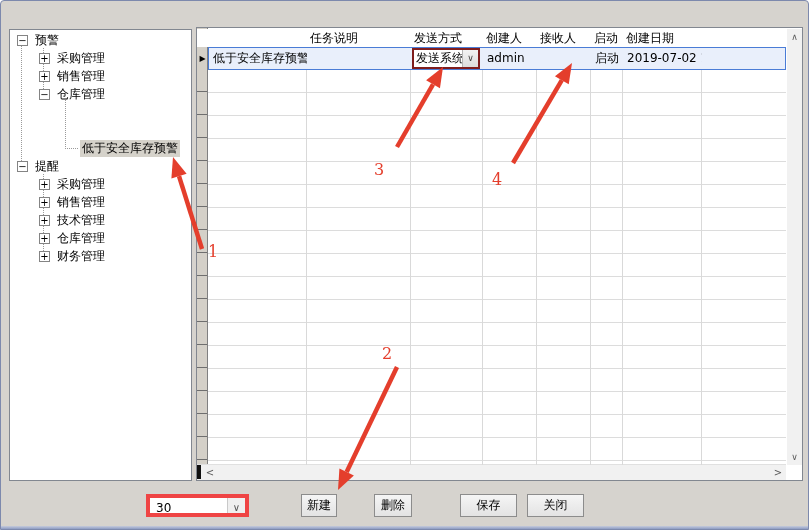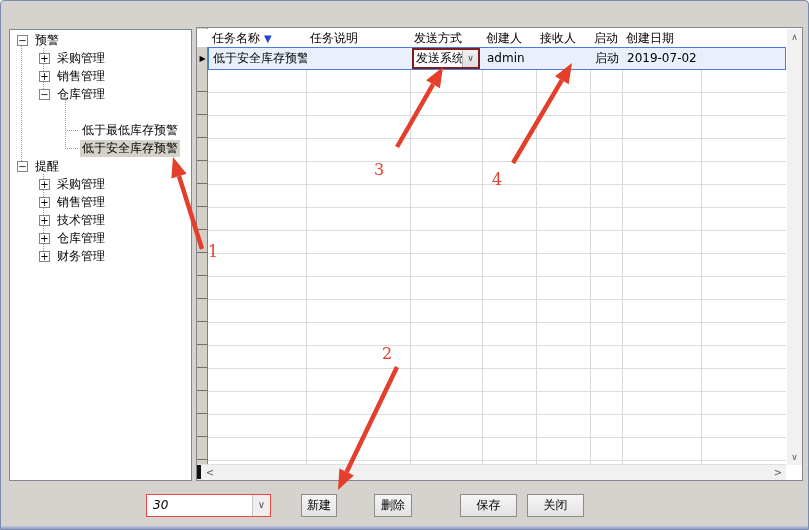--- a/index.html
+++ b/index.html
@@ -59,22 +59,22 @@
   .combo-btn{width:16px;background:linear-gradient(#f3f3f3,#dcdcdc);border-left:1px solid #b4b4b4;
        font-size:9px;line-height:16px;text-align:center;color:#444;}
   
   .vscroll{position:absolute;right:0;top:1px;width:15px;height:436px;background:#f1f1f1;}
   .sarrow{position:absolute;width:15px;height:16px;font-size:9px;line-height:16px;text-align:center;color:#5a5a5a;}
   .hscroll{position:absolute;left:0;bottom:0;height:16px;width:589px;background:#f1f1f1;border-top:1px solid #e0e0e0;}
   .hblack{position:absolute;left:0;bottom:1px;width:4px;height:14px;background:#111;}
   .harrow{position:absolute;top:0;width:16px;height:16px;font-size:10px;line-height:15px;text-align:center;color:#5a5a5a;}
   
   .footer-label{position:absolute;left:16px;top:500px;}
-  .fcombo{position:absolute;left:145px;top:493px;width:125px;height:23px;background:#fff;
-       border:1px solid #ef4444;display:flex;align-items:stretch;font-style:italic;}
+  .fcombo{position:absolute;left:145px;top:493px;width:103px;height:23px;background:#fff;
+       border:4px solid #ef4444;display:flex;align-items:stretch;}
   .fcombo .val{flex:1;line-height:21px;padding-left:6px;}
   .fcombo .drop{width:18px;background:#efefef;border-left:1px solid #c9c9c9;font-size:10px;
        line-height:20px;text-align:center;color:#555;}
   .fbtn{position:absolute;top:493px;height:23px;background:linear-gradient(#f5f5f5,#e3e3e3);
        border:1px solid #8c8c8c;font-size:12px;color:#000;text-align:center;
        font-family:"DejaVu Sans","Liberation Sans",sans-serif;padding:0;}
   .bottom-edge{position:absolute;left:0;right:0;bottom:0;height:3px;
        background:linear-gradient(#c6cbdb,#8d9cc4);}
   .anno{position:absolute;left:0;top:0;width:809px;height:530px;pointer-events:none;z-index:10;}
 </style>
@@ -98,24 +98,20 @@
         <span class="tlabel">采购管理</span>
       </div>
       <div class="trow lvl2" style="top: 38px;">
         <span class="tbox">+</span>
         <span class="tlabel">销售管理</span>
       </div>
       <div class="trow lvl2" style="top: 56px;">
         <span class="tbox">−</span>
         <span class="tlabel">仓库管理</span>
       </div>
-      <div class="trow lvl3" style="top: 92px;">
-        <span class="tstub"></span>
-        <span class="tlabel">低于最低库存预警</span>
-      </div>
       <div class="trow lvl3" style="top: 110px;">
         <span class="tstub"></span>
         <span class="tlabel tsel">低于安全库存预警</span>
       </div>
       <div class="trow lvl1" style="top: 128px;">
         <span class="tbox">−</span>
         <span class="tlabel">提醒</span>
       </div>
       <div class="trow lvl2" style="top: 146px;">
         <span class="tbox">+</span>
@@ -136,24 +132,20 @@
       <div class="trow lvl2" style="top: 218px;">
         <span class="tbox">+</span>
         <span class="tlabel">财务管理</span>
       </div>
     </div>
 
   <div class="gridwrap">
     <div class="selcol"></div>
     <div class="rowmark">▶</div>
     <div class="ghead">
-        <div class="hcell" style="left: 11px; width: 98px;">
-          <span>任务名称</span>
-          <span class="sort">▼</span>
-        </div>
         <div class="hcell" style="left: 109px; width: 104px;">
           <span>任务说明</span>
         </div>
         <div class="hcell" style="left: 213px; width: 72px;">
           <span>发送方式</span>
         </div>
         <div class="hcell" style="left: 285px; width: 54px;">
           <span>创建人</span>
         </div>
         <div class="hcell" style="left: 339px; width: 54px;">

